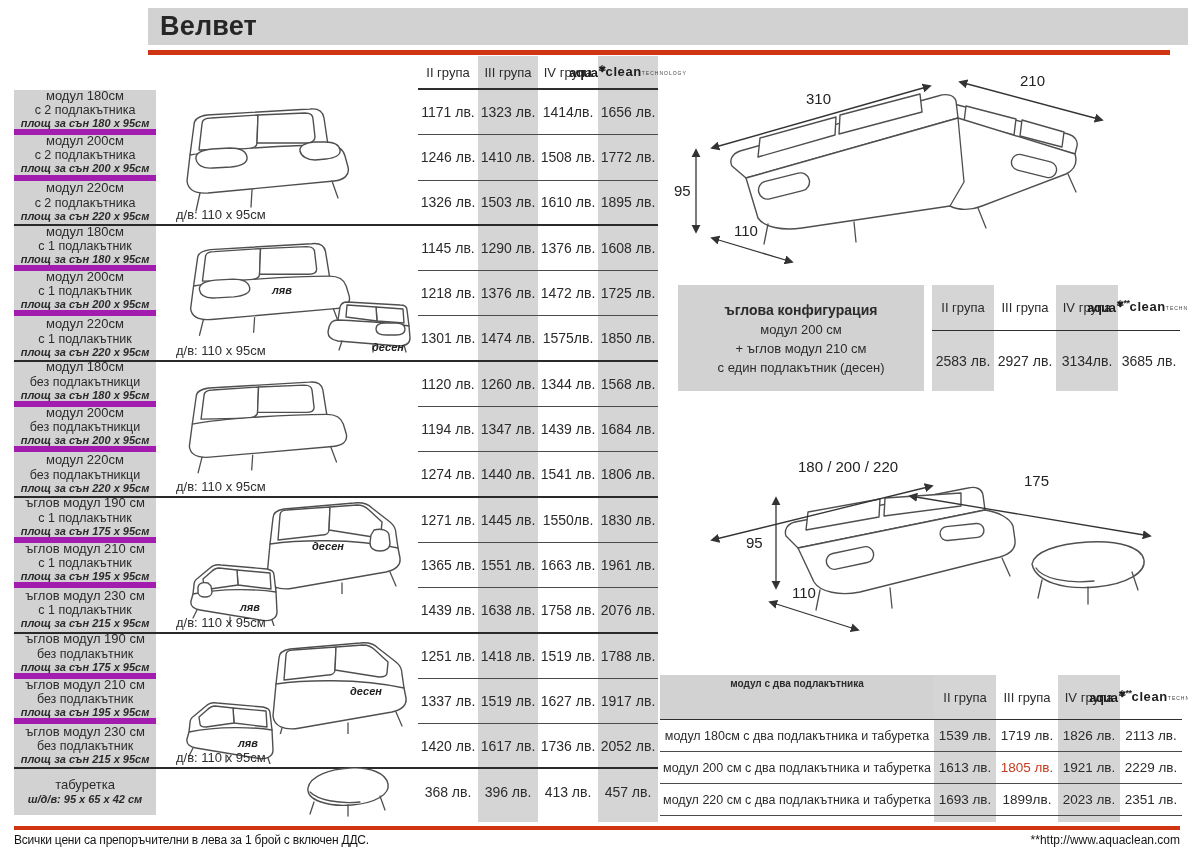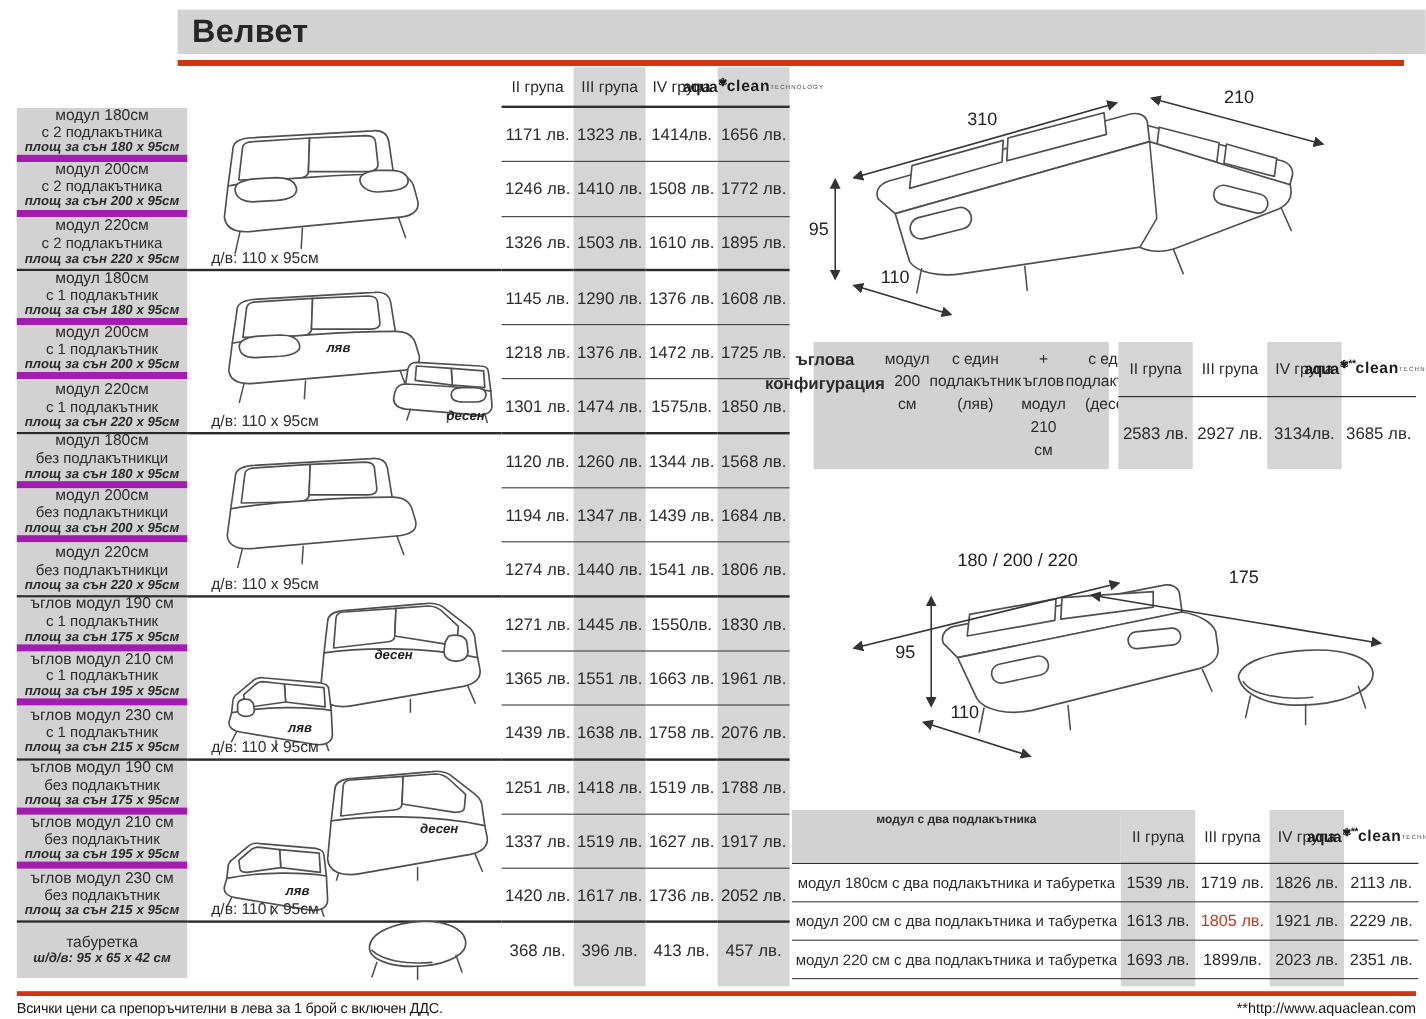--- a/index.html
+++ b/index.html
@@ -53,21 +53,21 @@
   
   .aqua-logo{display:flex;align-items:center;line-height:1;color:#1d1d1d}
   .aqua-logo .al1{font-weight:bold;font-size:13px;letter-spacing:-0.5px;display:flex;align-items:flex-start}
   .aqua-logo .fl{font-size:9px;margin-left:1px;margin-top:-1px}
   .aqua-logo .ast{font-size:9px;margin-top:-2px}
   .aqua-logo .al2{font-weight:bold;font-size:13px;letter-spacing:0.6px;margin-top:-2px}
   .aqua-logo .al3{font-size:5px;letter-spacing:1px;margin-top:2px;color:#444}
 
   
   .cconf{position:absolute;left:678px;top:285px;width:502px;height:106px;display:flex;z-index:1}
-  .cconf-info{width:246px;background:var(--panel_gray);display:flex;flex-direction:row;justify-content:center;
+  .cconf-info{width:246px;background:var(--panel_gray);display:flex;flex-direction:column;justify-content:center;
               text-align:center;padding:4px 6px}
   .cconf-info .cc-title{font-size:14px;font-weight:bold;line-height:20px}
   .cconf-info .cc-line{font-size:13px;line-height:19px}
   .cconf-cols{position:relative;margin-left:8px;display:flex}
   .ccol{width:62px;display:flex;flex-direction:column}
   .ccol.shade{background:var(--stripe_gray)}
   .ccol .ch{height:45px;display:flex;align-items:center;justify-content:center;font-size:13px}
   .ccol .cv{flex:1;display:flex;align-items:center;justify-content:center;font-size:14px}
   .cols-rule{position:absolute;left:0;top:45px;width:248px;height:0;border-top:1.5px solid #2e2e2e}
 
@@ -474,21 +474,20 @@
     <text class="dim-text" x="134" y="42">310</text>
     <text class="dim-text" x="348" y="24">210</text>
     <text class="dim-text" x="2" y="134">95</text>
     <text class="dim-text" x="62" y="174">110</text>
   </svg>
 
   <div class="cconf">
     <div class="cconf-info">
       <div class="cc-title">ъглова конфигурация</div>
       <div class="cc-line">модул 200 см</div>
-      <div class="cc-line">с един подлакътник (ляв)</div>
       <div class="cc-line">+ ъглов модул 210 см</div>
       <div class="cc-line">с един подлакътник (десен)</div>
     </div>
     <div class="cconf-cols">
       <div class="ccol shade">
           <div class="ch">II група</div>
           <div class="cv">2583 лв.</div>
         </div>
       <div class="ccol">
           <div class="ch">III група</div>

